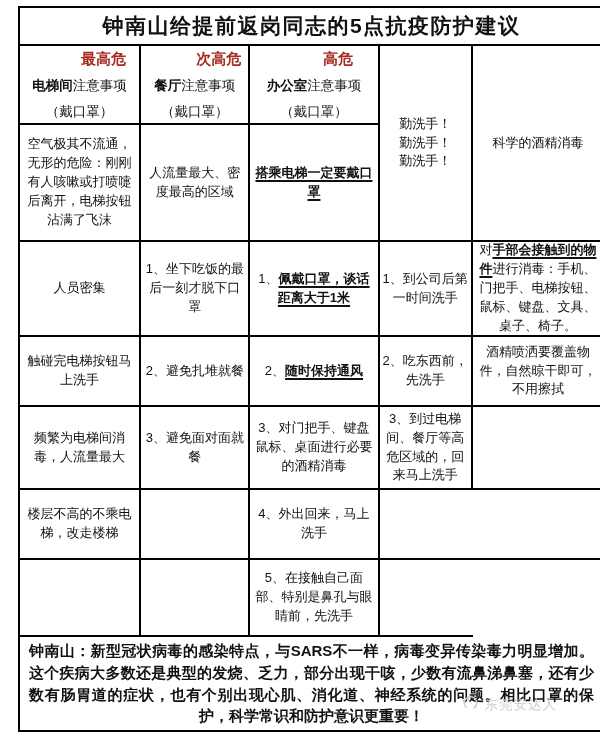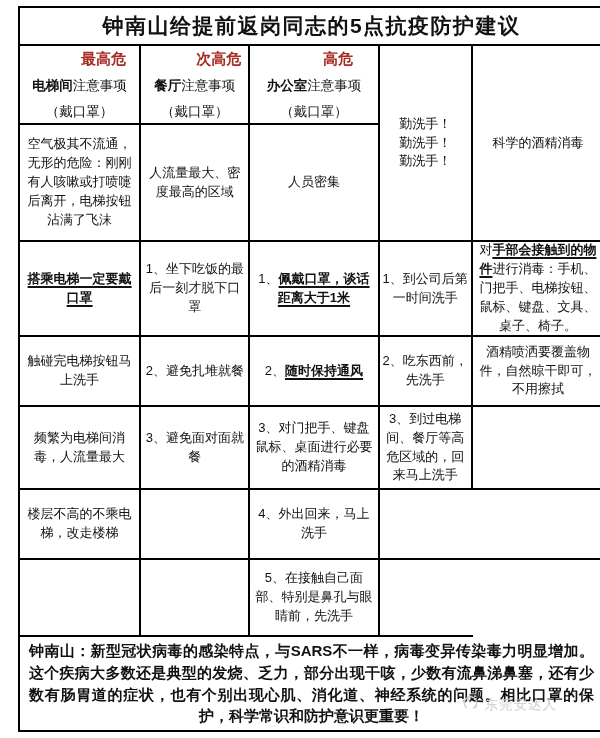--- a/index.html
+++ b/index.html
@@ -75,25 +75,25 @@
         <div class="ct"><span>科学的酒精消毒</span></div>
       </div>
 
     <div class="cell">
         <div class="ct"><span>空气极其不流通，无形的危险：刚刚有人咳嗽或打喷嚏后离开，电梯按钮沾满了飞沫</span></div>
       </div>
     <div class="cell">
         <div class="ct"><span>人流量最大、密度最高的区域</span></div>
       </div>
     <div class="cell">
-        <div class="ct"><span>人员密集</span></div>
+        <div class="ct"><span class="b u">搭乘电梯一定要戴口罩</span></div>
       </div>
 
     <div class="cell">
-        <div class="ct"><span class="b u">搭乘电梯一定要戴口罩</span></div>
+        <div class="ct"><span>人员密集</span></div>
       </div>
     <div class="cell">
         <div class="ct"><span>1、坐下吃饭的最后一刻才脱下口罩</span></div>
       </div>
     <div class="cell">
         <div class="ct"><span>1、</span><span class="b u">佩戴口罩，谈话距离大于1米</span></div>
       </div>
     <div class="cell">
         <div class="ct"><span>1、到公司后第一时间洗手</span></div>
       </div>

